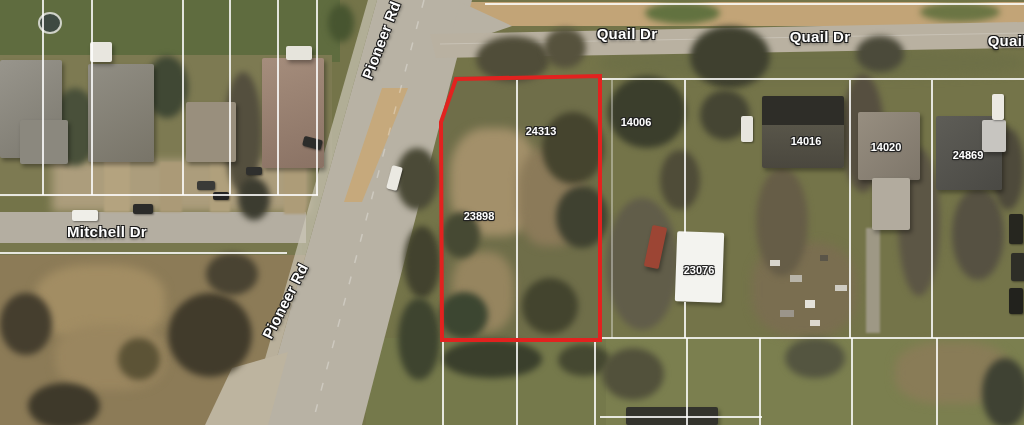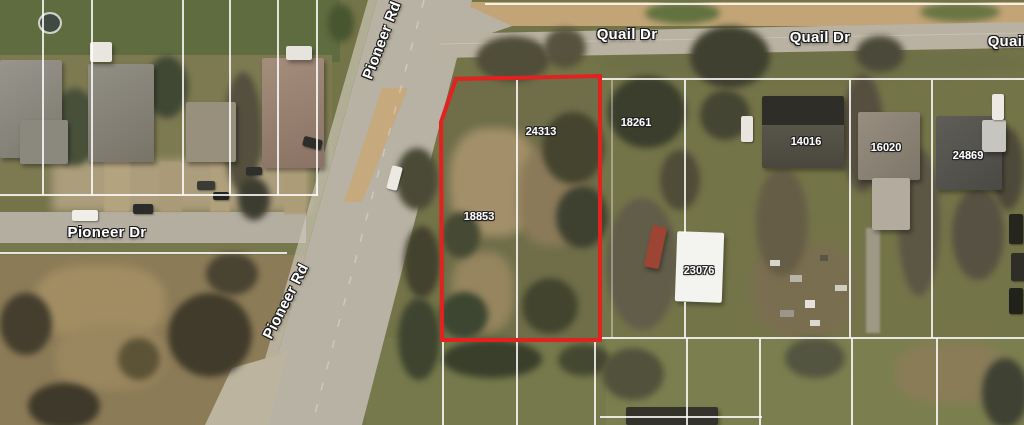--- a/index.html
+++ b/index.html
@@ -165,23 +165,23 @@
     </g>
     <line x1="612" y1="80" x2="612" y2="338" stroke="rgba(255,255,255,0.35)" stroke-width="2"></line>
     <polygon points="456,79 600,76 600,340 442,340 441,122" fill="none" stroke="#e2221f" stroke-width="4" stroke-linejoin="miter"></polygon>
   </svg>
 
   <div class="roadlabel" style="left:381px;top:40px;transform:translate(-50%,-50%) rotate(-69deg);">Pioneer Rd</div>
   <div class="roadlabel" style="left:285px;top:301px;transform:translate(-50%,-50%) rotate(-63deg);">Pioneer Rd</div>
   <div class="roadlabel" style="left:627px;top:33px;">Quail Dr</div>
   <div class="roadlabel" style="left:820px;top:36px;">Quail Dr</div>
   <div class="roadlabel" style="left:1018px;top:40px;">Quail Dr</div>
-  <div class="roadlabel" style="left:107px;top:231px;">Pioneer Dr</div>
+  <div class="roadlabel" style="left:107px;top:231px;">Mitchell Dr</div>
 
-  <div class="plabel" style="left:479px;top:216px;">18853</div>
+  <div class="plabel" style="left:479px;top:216px;">23898</div>
   <div class="plabel" style="left:541px;top:131px;">24313</div>
-  <div class="plabel" style="left:636px;top:122px;">18261</div>
+  <div class="plabel" style="left:636px;top:122px;">14006</div>
   <div class="plabel" style="left:699px;top:270px;">23076</div>
   <div class="plabel" style="left:806px;top:141px;">14016</div>
-  <div class="plabel" style="left:886px;top:147px;">16020</div>
+  <div class="plabel" style="left:886px;top:147px;">14020</div>
   <div class="plabel" style="left:968px;top:155px;">24869</div>
 
 </div>
 
 </body></html>

